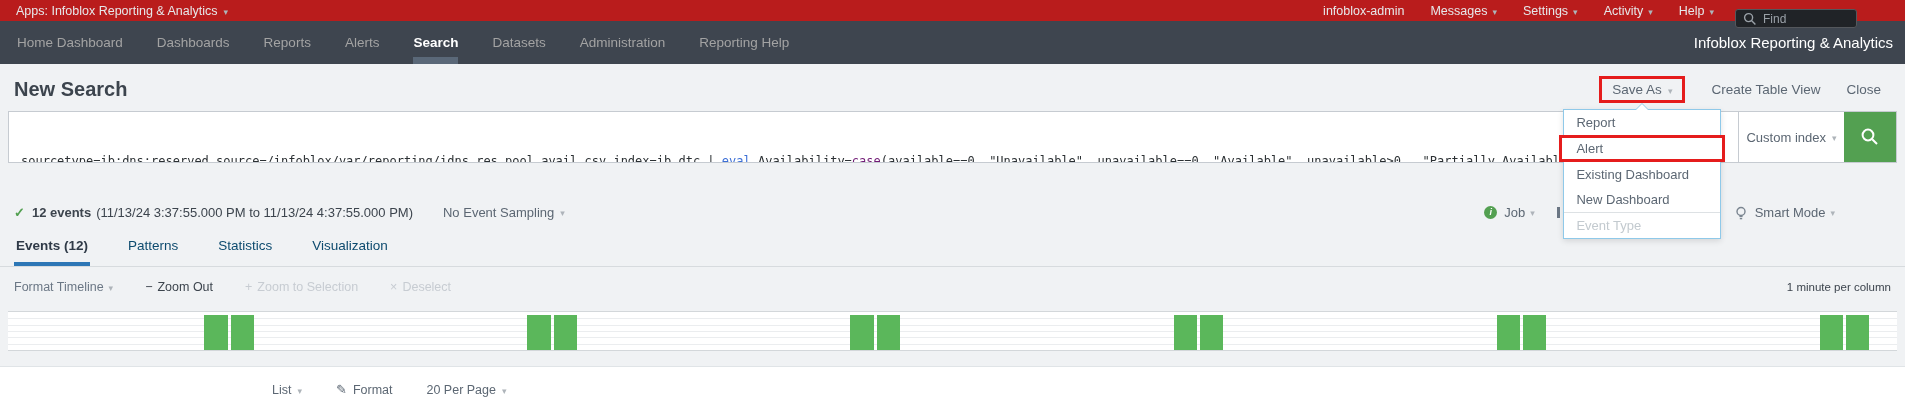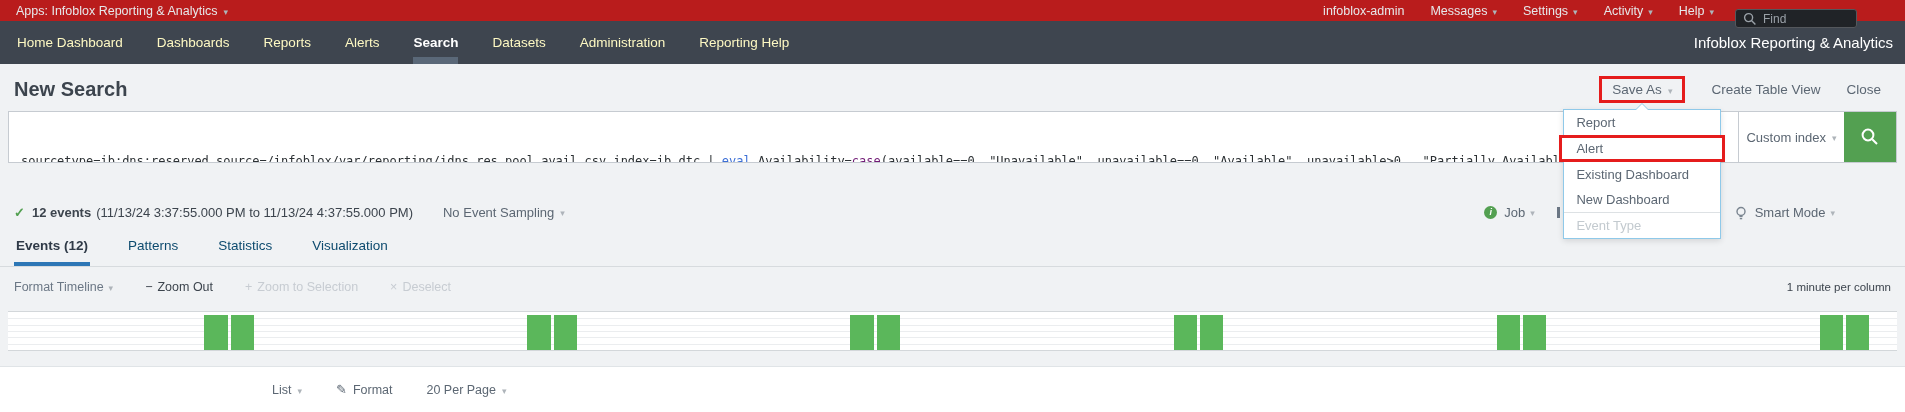--- a/index.html
+++ b/index.html
@@ -12,21 +12,21 @@
   .topbar .spacer { flex:1; }
   .topbar-menu { display:flex; align-items:center; gap:5px; padding:0 13px; height:100%; cursor:pointer; }
   .caret { font-size:9px; color:#aeb4ba; position:relative; top:1px; }
   .find-box { display:flex; align-items:center; gap:6px; border:1px solid #54575c; background:#202327; border-radius:3px; height:19px; padding:0 7px; margin:16px 48px 0 8px; width:122px; }
   .find-box input { background:transparent; border:none; outline:none; color:#c7ccd1; font-size:12px; width:86px; font-family:"Liberation Sans",sans-serif; }
   .find-box input::placeholder { color:#9aa1a8; }
 
   
   .navbar { height:43px; background:#3e454f; display:flex; align-items:center; }
   .nav-items { display:flex; height:100%; }
-  .nav-item { display:flex; align-items:center; padding:0 17px; font-size:13.5px; color:#fef9c3; cursor:pointer; position:relative; height:100%; }
+  .nav-item { display:flex; align-items:center; padding:0 17px; font-size:13.5px; color:#a3a3a3; cursor:pointer; position:relative; height:100%; }
   .nav-item.active { color:#ffffff; font-weight:bold; }
   .nav-item.active .notch { position:absolute; left:17px; right:17px; bottom:0; height:7px; background:#5a6878; }
   .navbar .spacer { flex:1; }
   .app-title { color:#ffffff; font-size:15px; padding-right:12px;text-align:center; }
 
   
   .header-row { display:flex; align-items:center; padding:12px 24px 8px 14px; }
   .page-title { font-size:20px; font-weight:bold; color:#3c444d; }
   .header-actions { margin-left:auto; display:flex; align-items:center; gap:26px; font-size:13.5px; color:#5c6773; }
   .hdr-link { cursor:pointer; }

